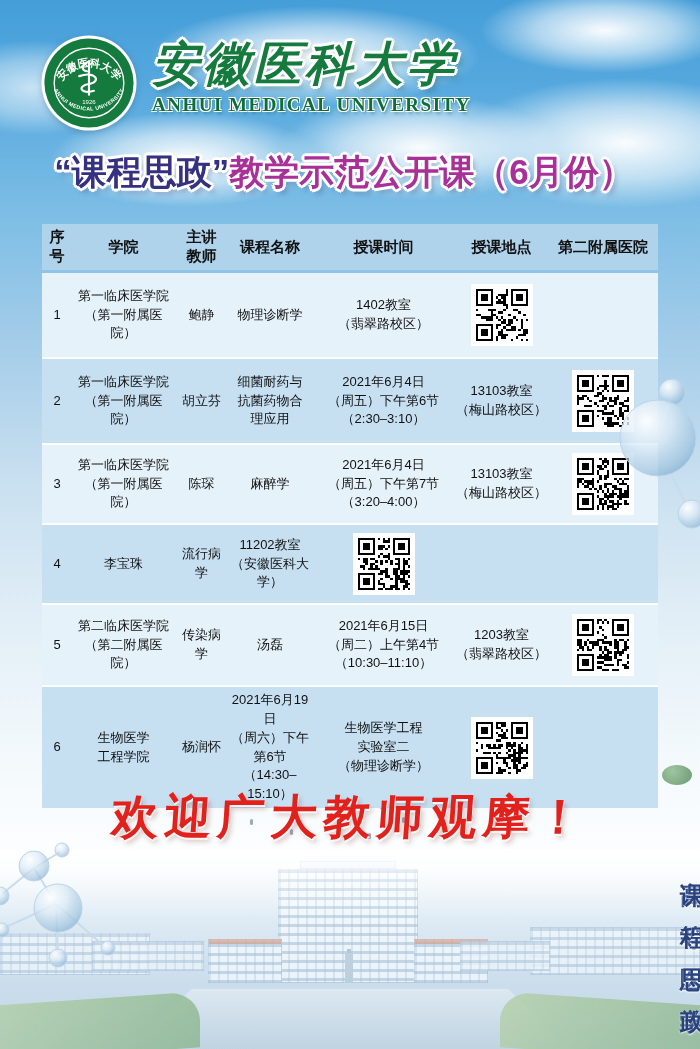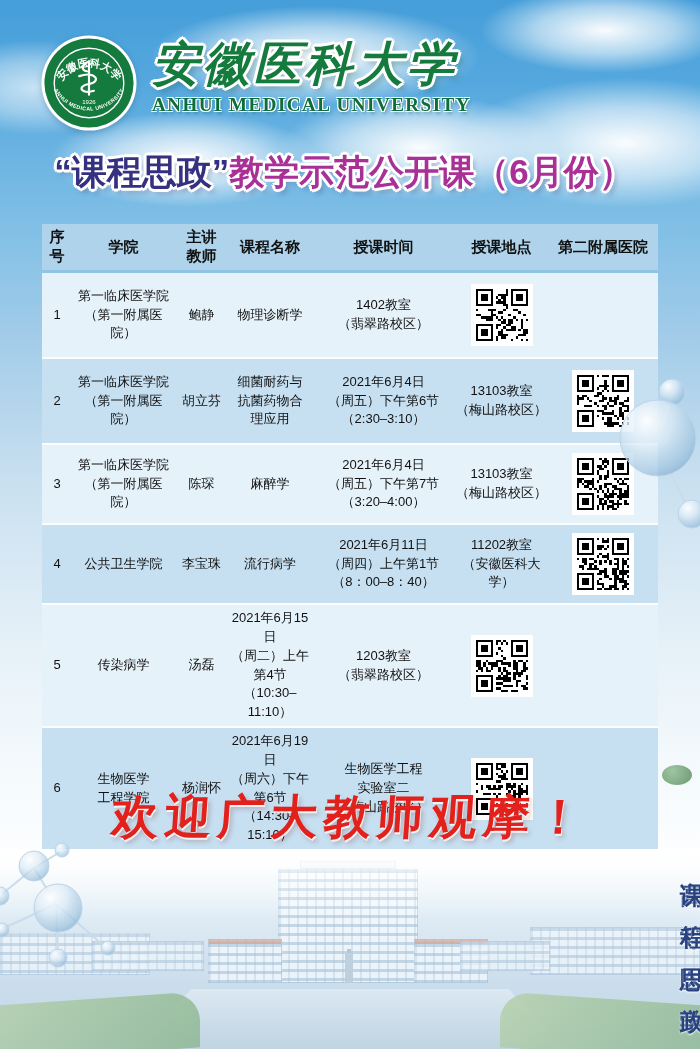--- a/index.html
+++ b/index.html
@@ -511,26 +511,22 @@
                 <rect x="14" y="0" width="7" height="7"></rect>
                 <rect x="15" y="1" width="5" height="5" fill="#fff"></rect>
                 <rect x="16" y="2" width="3" height="3" fill="#000"></rect>
                 <rect x="0" y="14" width="7" height="7"></rect>
                 <rect x="1" y="15" width="5" height="5" fill="#fff"></rect>
                 <rect x="2" y="16" width="3" height="3" fill="#000"></rect>
               </svg></div></div>
         </div>
         <div class="trow alt" style="min-height: 78px;">
           <div class="td">4</div>
-          <div class="td">公共卫生学院</div>
           <div class="td">李宝珠</div>
           <div class="td">流行病学</div>
-          <div class="td">2021年6月11日
-（周四）上午第1节
-（8：00–8：40）</div>
           <div class="td">11202教室
 （安徽医科大学）</div>
           <div class="td qrcell"><div class="qrbox"><svg viewBox="0 0 21 21" shape-rendering="crispEdges" fill="#000">
                 <rect x="8" y="0" width="1" height="1"></rect>
                 <rect x="10" y="0" width="1" height="1"></rect>
                 <rect x="12" y="0" width="1" height="1"></rect>
                 <rect x="10" y="1" width="1" height="1"></rect>
                 <rect x="11" y="1" width="1" height="1"></rect>
                 <rect x="12" y="1" width="1" height="1"></rect>
                 <rect x="8" y="3" width="1" height="1"></rect>
@@ -653,20 +649,22 @@
                 <rect x="14" y="0" width="7" height="7"></rect>
                 <rect x="15" y="1" width="5" height="5" fill="#fff"></rect>
                 <rect x="16" y="2" width="3" height="3" fill="#000"></rect>
                 <rect x="0" y="14" width="7" height="7"></rect>
                 <rect x="1" y="15" width="5" height="5" fill="#fff"></rect>
                 <rect x="2" y="16" width="3" height="3" fill="#000"></rect>
               </svg></div></div>
         </div>
         <div class="trow" style="min-height: 80px;">
           <div class="td">5</div>
+          <div class="td">第二临床医学院
+（第二附属医院）</div>
           <div class="td">传染病学</div>
           <div class="td">汤磊</div>
           <div class="td">2021年6月15日
 （周二）上午第4节
 （10:30–11:10）</div>
           <div class="td">1203教室
 （翡翠路校区）</div>
           <div class="td qrcell"><div class="qrbox"><svg viewBox="0 0 21 21" shape-rendering="crispEdges" fill="#000">
                 <rect x="8" y="0" width="1" height="1"></rect>
                 <rect x="9" y="0" width="1" height="1"></rect>
@@ -795,21 +793,21 @@
         <div class="trow alt" style="min-height: 90px;">
           <div class="td">6</div>
           <div class="td">生物医学
 工程学院</div>
           <div class="td">杨润怀</div>
           <div class="td">2021年6月19日
 （周六）下午第6节
 （14:30–15:10）</div>
           <div class="td">生物医学工程
 实验室二
-（梅山路校区）</div>
+（物理诊断学）</div>
           <div class="td qrcell"><div class="qrbox"><svg viewBox="0 0 21 21" shape-rendering="crispEdges" fill="#000">
                 <rect x="8" y="0" width="1" height="1"></rect>
                 <rect x="9" y="0" width="1" height="1"></rect>
                 <rect x="10" y="0" width="1" height="1"></rect>
                 <rect x="11" y="0" width="1" height="1"></rect>
                 <rect x="8" y="1" width="1" height="1"></rect>
                 <rect x="10" y="1" width="1" height="1"></rect>
                 <rect x="11" y="1" width="1" height="1"></rect>
                 <rect x="8" y="2" width="1" height="1"></rect>
                 <rect x="9" y="2" width="1" height="1"></rect>

